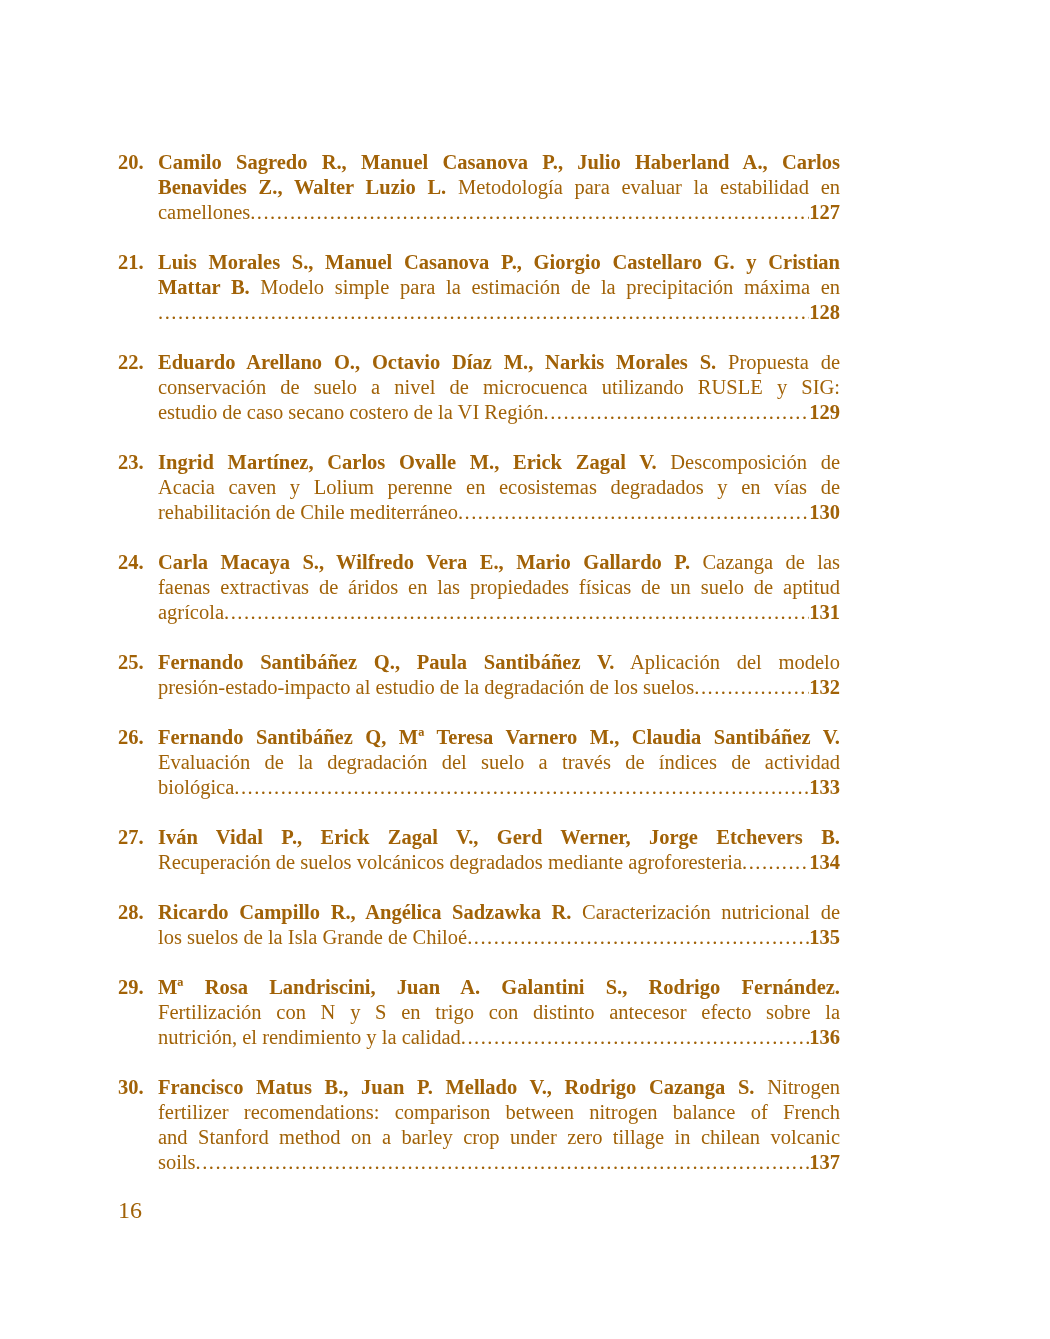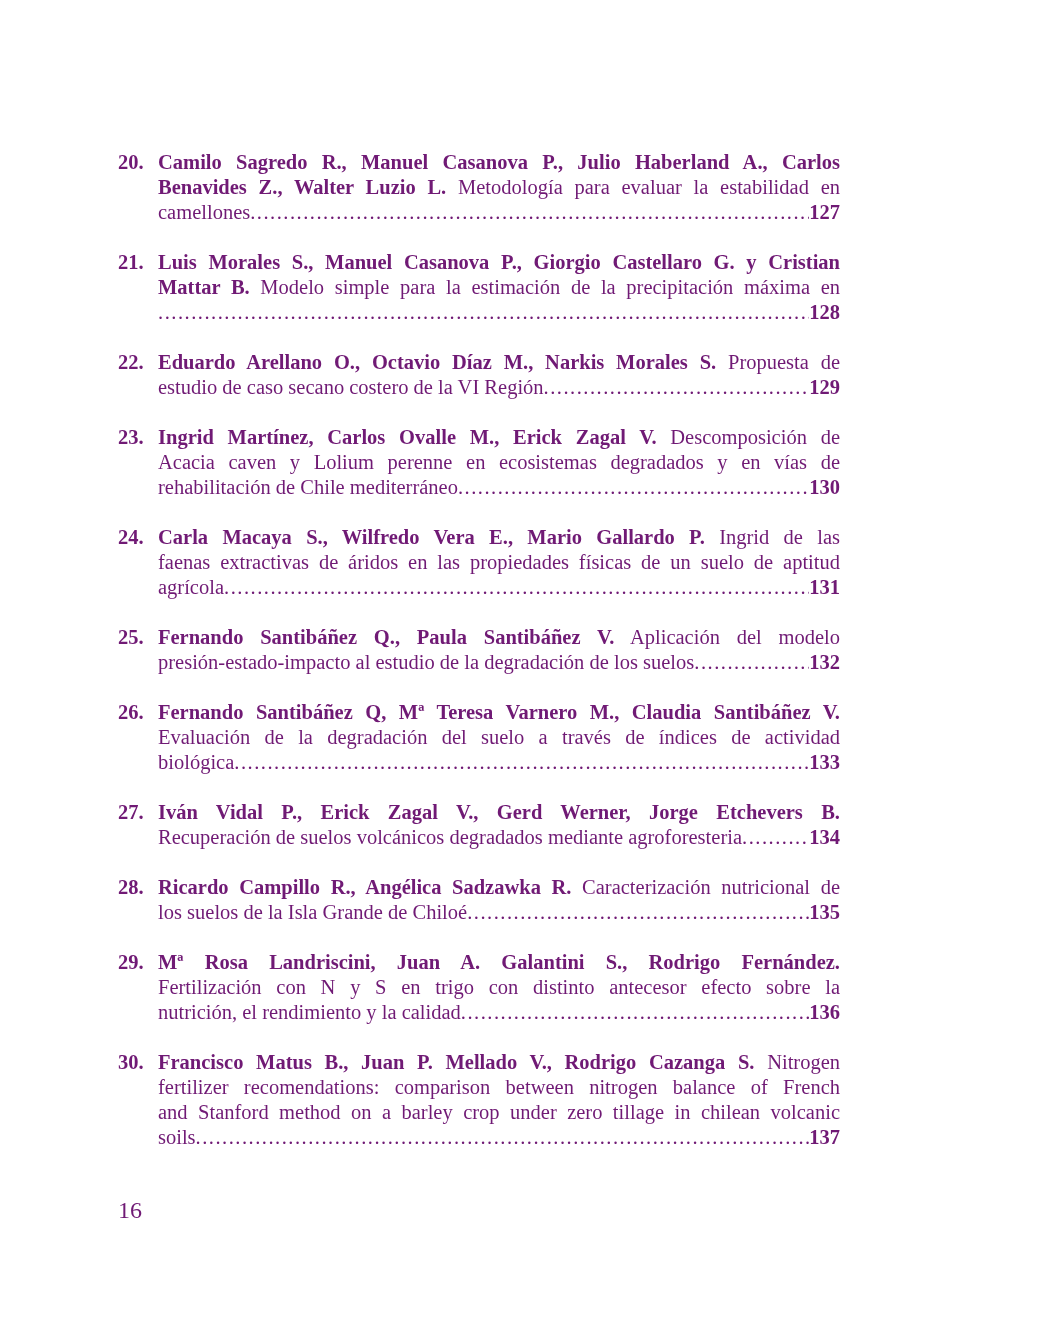--- a/index.html
+++ b/index.html
@@ -5,21 +5,21 @@
   html, body {
     margin: 0;
     padding: 0;
     background: #ffffff;
   }
   .page {
     position: relative;
     width: 1050px;
     height: 1339px;
     background: #ffffff;
-    color: #701a75;
+    color: #a16207;
     font-family: "Liberation Serif", serif;
     overflow: hidden;
   }
   .toc {
     position: absolute;
     left: 118px;
     top: 150px;
     width: 722px;
     font-size: 20.5px;
     line-height: 25px;
@@ -99,20 +99,21 @@
             <span class="leader"><span class="leader-dots">........................................................................................................................................................................</span></span>
             <span class="page-num">128</span>
           </div>
         </div>
   </div>
 
   <div class="entry">
     <span class="entry-number">22.</span>
     <div class="entry-body">
           <div class="line"><span class="bold">Eduardo Arellano O., Octavio Díaz M., Narkis Morales S.</span><span class=""> Propuesta de</span></div>
+          <div class="line"><span class="">conservación de suelo a nivel de microcuenca utilizando RUSLE y SIG:</span></div>
           <div class="line last">
             <span class="tail">estudio de caso secano costero de la VI Región</span>
             <span class="leader"><span class="leader-dots">........................................................................................................................................................................</span></span>
             <span class="page-num">129</span>
           </div>
         </div>
   </div>
 
   <div class="entry">
     <span class="entry-number">23.</span>
@@ -123,21 +124,21 @@
             <span class="tail">rehabilitación de Chile mediterráneo</span>
             <span class="leader"><span class="leader-dots">........................................................................................................................................................................</span></span>
             <span class="page-num">130</span>
           </div>
         </div>
   </div>
 
   <div class="entry">
     <span class="entry-number">24.</span>
     <div class="entry-body">
-          <div class="line"><span class="bold">Carla Macaya S., Wilfredo Vera E., Mario Gallardo P.</span><span class=""> Ingrid de las</span></div>
+          <div class="line"><span class="bold">Carla Macaya S., Wilfredo Vera E., Mario Gallardo P.</span><span class=""> Cazanga de las</span></div>
           <div class="line"><span class="">faenas extractivas de áridos en las propiedades físicas de un suelo de aptitud</span></div>
           <div class="line last">
             <span class="tail">agrícola</span>
             <span class="leader"><span class="leader-dots">........................................................................................................................................................................</span></span>
             <span class="page-num">131</span>
           </div>
         </div>
   </div>
 
   <div class="entry">

